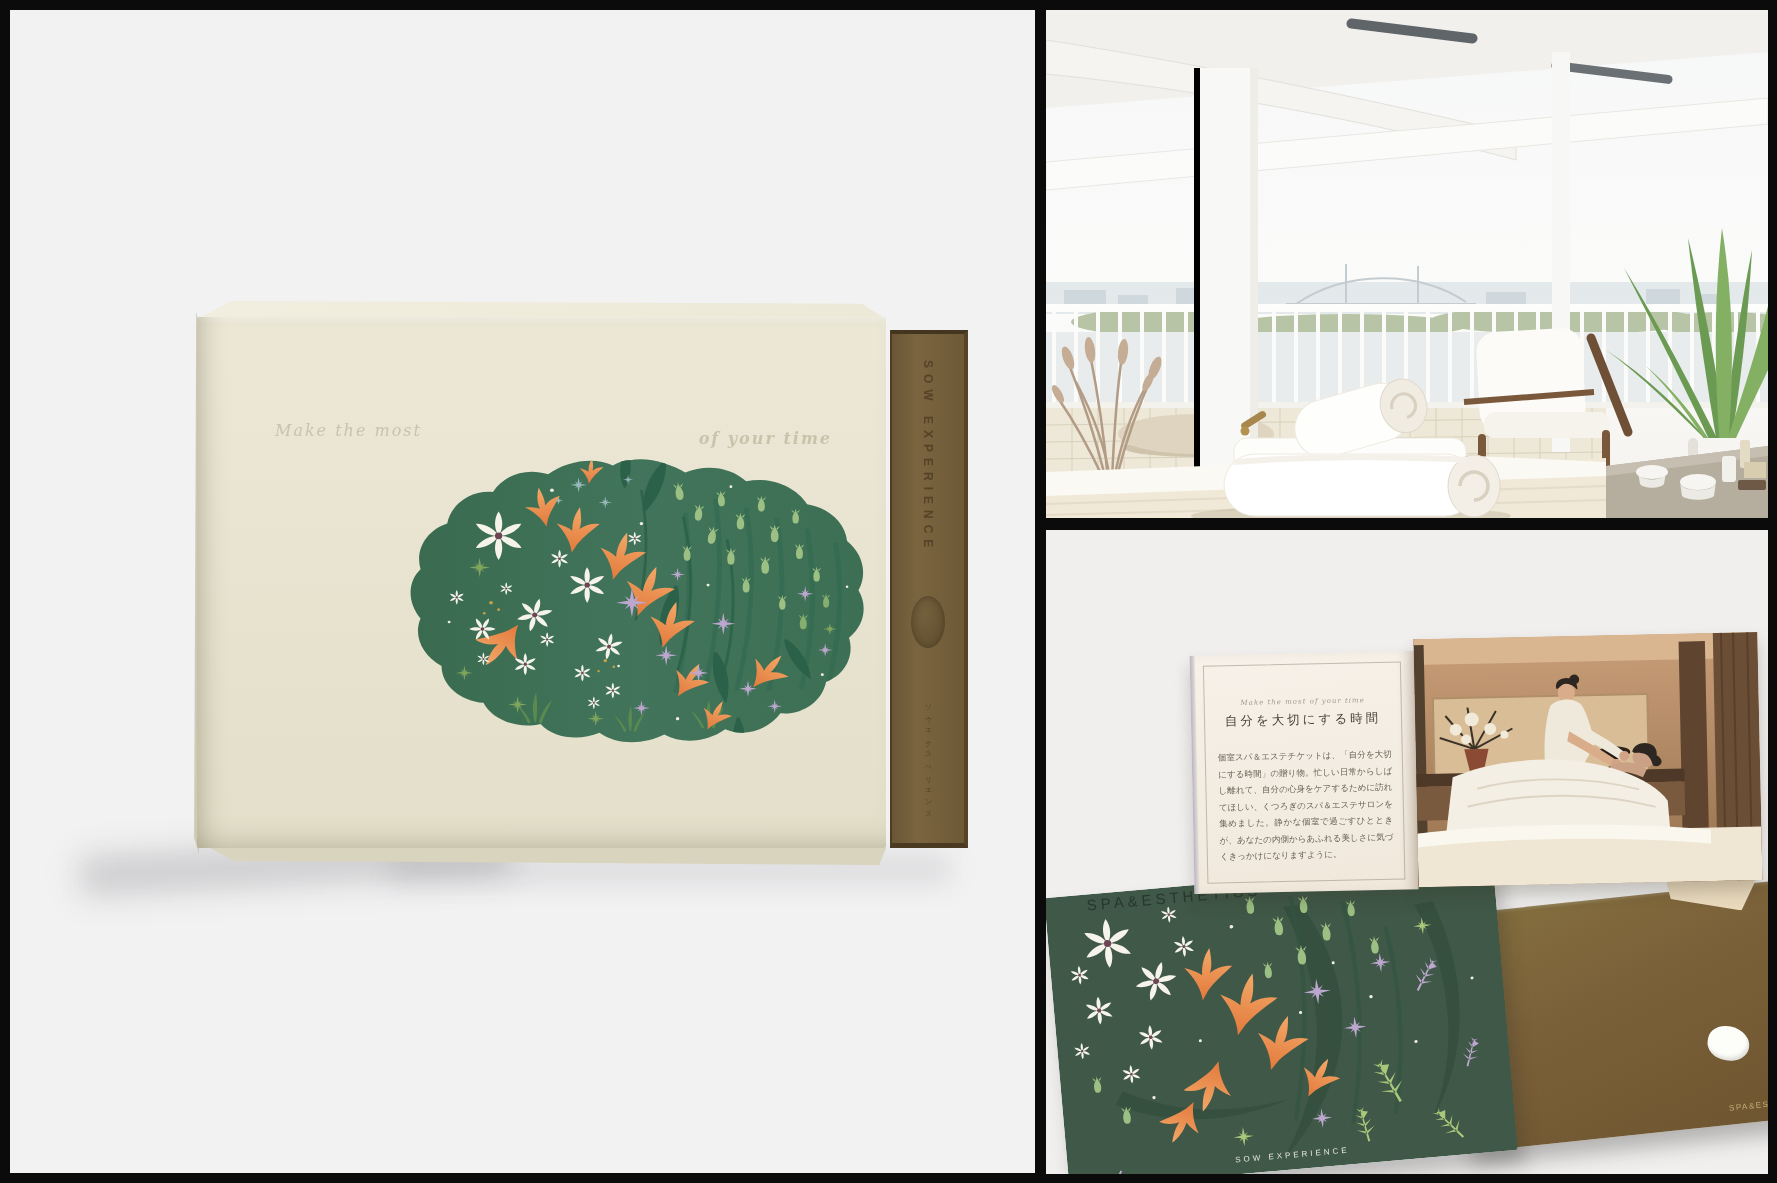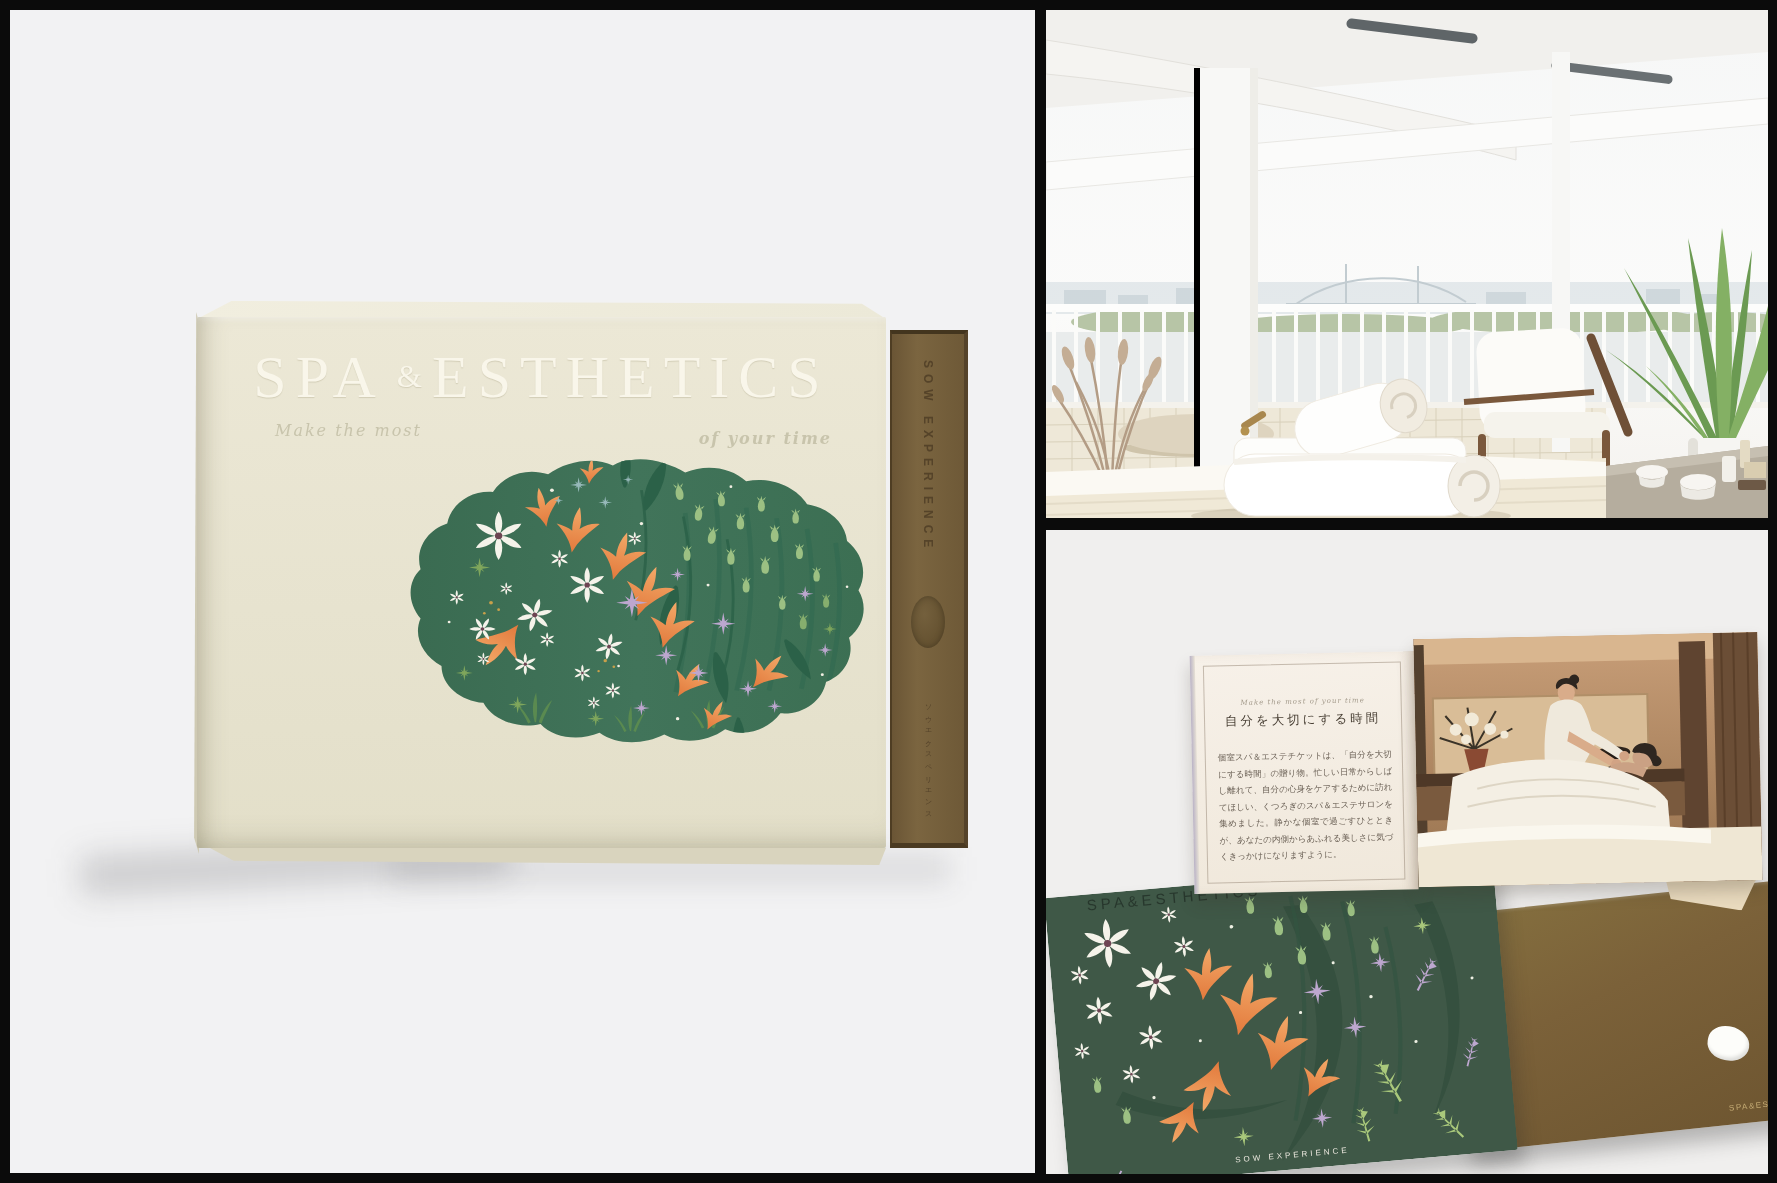--- a/index.html
+++ b/index.html
@@ -144,21 +144,20 @@
 <div id="canvas">
 
   <section class="panel" id="panel-box">
     <div class="shadow1"></div>
     <div class="shadow2"></div>
     <div class="box-topface"></div>
     <div class="box-leftface"></div>
     <div class="box-bottomface"></div>
 
     <div class="box-front">
-      <div class="box-title"><span>SPA</span><span class="amp">&amp;</span><span>ESTHETICS</span></div>
       <div class="tagline tag-left">Make the most</div>
       <div class="tagline tag-right">of your time</div>
 
       <div class="blob-wrap">
         <svg width="476" height="290" viewBox="0 0 500 330" preserveAspectRatio="none">
           <path id="blobpath" fill="url(#blobg)" d="M250 6 C270 2 292 10 308 20 C330 10 356 14 372 30 C398 24 424 36 436 56 C458 60 476 76 478 98 C494 112 500 134 490 154 C500 172 496 194 480 208 C486 228 476 250 456 258 C452 280 432 296 408 294 C396 312 372 322 350 312 C332 326 306 330 286 318 C264 330 236 330 218 316 C196 326 170 322 156 306 C132 312 106 302 96 282 C72 280 52 262 52 240 C32 228 22 206 30 186 C16 168 16 144 30 130 C24 108 36 86 58 78 C62 56 82 40 106 42 C118 22 142 14 164 22 C184 6 214 2 232 12 C238 8 244 6 250 6 Z"></path>
           <clipPath id="blobclip">
               <use href="#blobpath"></use>
             </clipPath>
           <g clip-path="url(#blobclip)">

